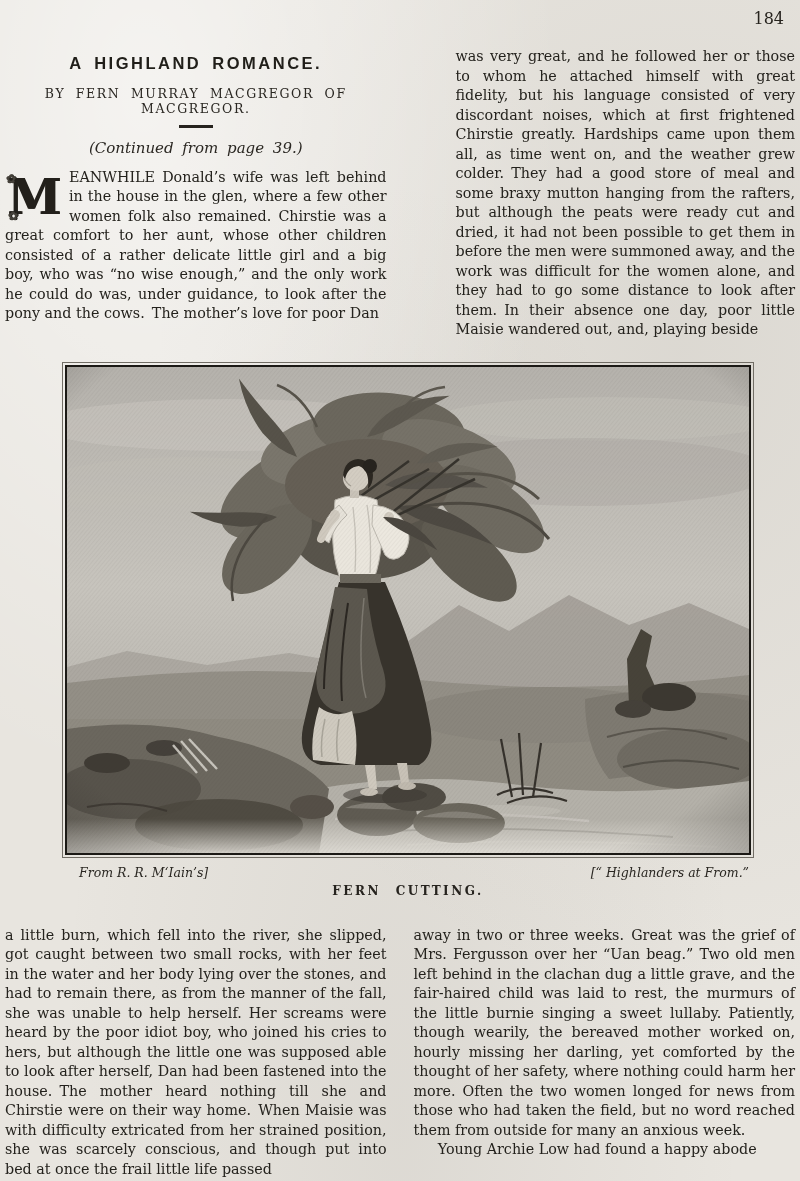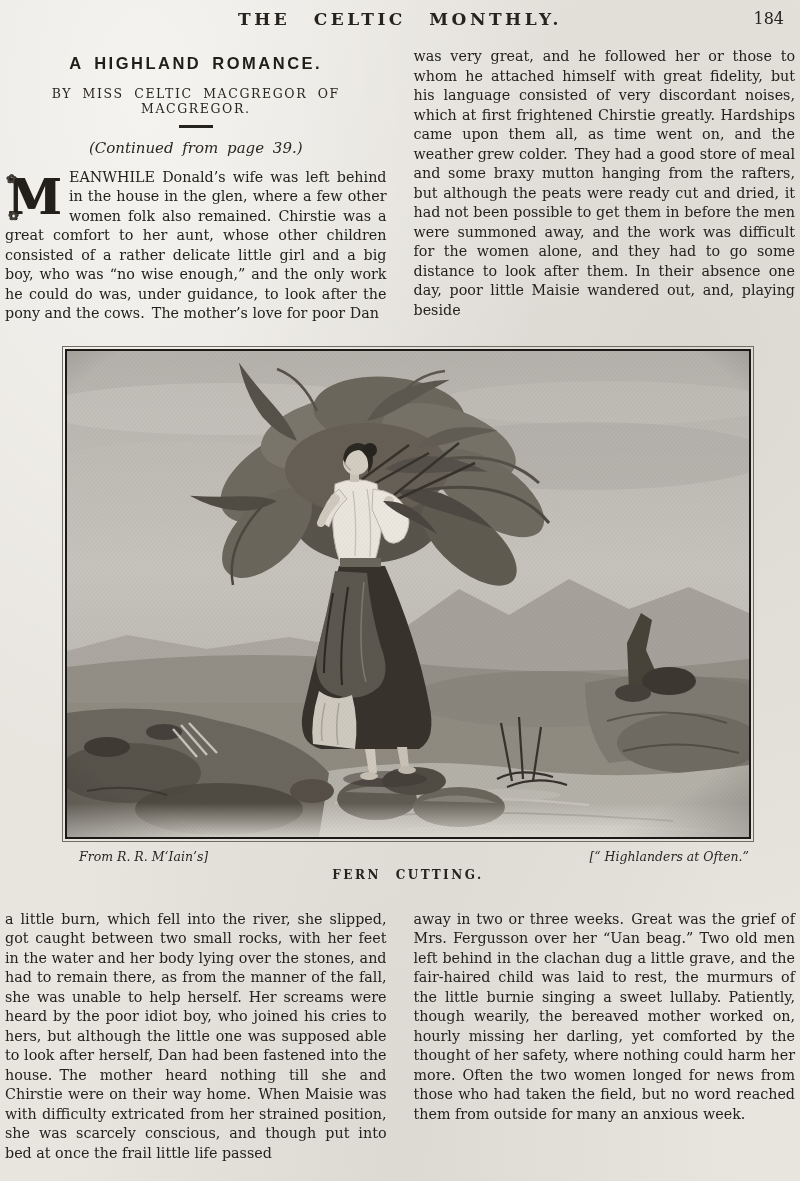--- a/index.html
+++ b/index.html
@@ -28,21 +28,21 @@
   
   .columns{
     display:grid;grid-template-columns:1fr 1fr;column-gap:27px;
     padding:0 5px;box-sizing:border-box;
   }
   .body-text{
     margin:0;font-size:14.3px;line-height:19.5px;
     text-align:justify;text-justify:inter-word;
     color:#24221d;
   }
-  .col-right-top{padding-top:7px;}
+  .col-right-top{padding-top:7px;margin-left:42px;}
   
   .article-title{
     margin:14px 0 0 0;text-align:center;
     font-family:"Liberation Sans", sans-serif;
     font-size:16.5px;font-weight:bold;letter-spacing:2.5px;word-spacing:4px;
     color:#201e19;
   }
   .byline{
     margin-top:13px;text-align:center;
     font-size:12.5px;letter-spacing:1.6px;word-spacing:5px;color:#2a2722;
@@ -84,28 +84,27 @@
   }
   .columns.bottom{margin-top:28px;}
   .para-indent{text-indent:1.7em;}
 </style>
 </head>
 <body>
 
 <div class="page">
 
   <header class="masthead">
-    <div class="journal-title">THE CELTIC MONTHLY.</div>
     <div class="page-number">184</div>
   </header>
 
   <section class="columns top">
     <div class="col">
       <h1 class="article-title">A HIGHLAND ROMANCE.</h1>
-      <div class="byline">BY MISS CELTIC MACGREGOR OF MACGREGOR.</div>
+      <div class="byline">BY FERN MURRAY MACGREGOR OF MACGREGOR.</div>
       <div class="byline-rule"></div>
       <div class="continuation">(Continued from page 39.)</div>
       <p class="body-text dropcap-para"><span class="dropcap"><span>M</span><span class="dropcap-ornament tl">✿</span><span class="dropcap-ornament bl">✿</span></span><span>EANWHILE Donald’s wife was left behind in the house in the glen, where a few other women folk also remained. Chirstie was a great comfort to her aunt, whose other children consisted of a rather delicate little girl and a big boy, who was “no wise enough,” and the only work he could do was, under guidance, to look after the pony and the cows. The mother’s love for poor Dan</span></p>
     </div>
     <div class="col col-right-top">
       <p class="body-text">was very great, and he followed her or those to whom he attached himself with great fidelity, but his language consisted of very discordant noises, which at first frightened Chirstie greatly. Hardships came upon them all, as time went on, and the weather grew colder. They had a good store of meal and some braxy mutton hanging from the rafters, but although the peats were ready cut and dried, it had not been possible to get them in before the men were summoned away, and the work was difficult for the women alone, and they had to go some distance to look after them. In their absence one day, poor little Maisie wandered out, and, playing beside</p>
     </div>
   </section>
 
   <figure class="figure-block" style="margin-left:16px;margin-right:0;">
@@ -273,27 +272,28 @@
 
         <use href="#frond" transform="translate(316 150) rotate(18) scale(0.62)" fill="#4a463f"></use>
 
         <rect x="0" y="452" width="682" height="34" fill="url(#fadeBottom)"></rect>
         <rect x="0" y="0" width="682" height="486" fill="url(#hatch)" opacity="0.5"></rect>
         <rect x="0" y="0" width="682" height="486" fill="url(#vig)"></rect>
       </svg>
     </div>
     <div class="credits">
       <span>From R. R. M‘Iain’s]</span>
-      <span>[“ Highlanders at Often.”</span>
+      <span>[“ Highlanders at From.”</span>
     </div>
     <figcaption class="figure-title">FERN CUTTING.</figcaption>
   </figure>
 
   <section class="columns bottom">
     <div class="col">
       <p class="body-text">a little burn, which fell into the river, she slipped, got caught between two small rocks, with her feet in the water and her body lying over the stones, and had to remain there, as from the manner of the fall, she was unable to help herself. Her screams were heard by the poor idiot boy, who joined his cries to hers, but although the little one was supposed able to look after herself, Dan had been fastened into the house. The mother heard nothing till she and Chirstie were on their way home. When Maisie was with difficulty extricated from her strained position, she was scarcely conscious, and though put into bed at once the frail little life passed</p>
     </div>
     <div class="col">
       <p class="body-text">away in two or three weeks. Great was the grief of Mrs. Fergusson over her “Uan beag.” Two old men left behind in the clachan dug a little grave, and the fair-haired child was laid to rest, the murmurs of the little burnie singing a sweet lullaby. Patiently, though wearily, the bereaved mother worked on, hourly missing her darling, yet comforted by the thought of her safety, where nothing could harm her more. Often the two women longed for news from those who had taken the field, but no word reached them from outside for many an anxious week.</p>
+      <p class="body-text para-indent">Young Archie Low had found a happy abode</p>
     </div>
   </section>
 
 </div>
 
 </body></html>

